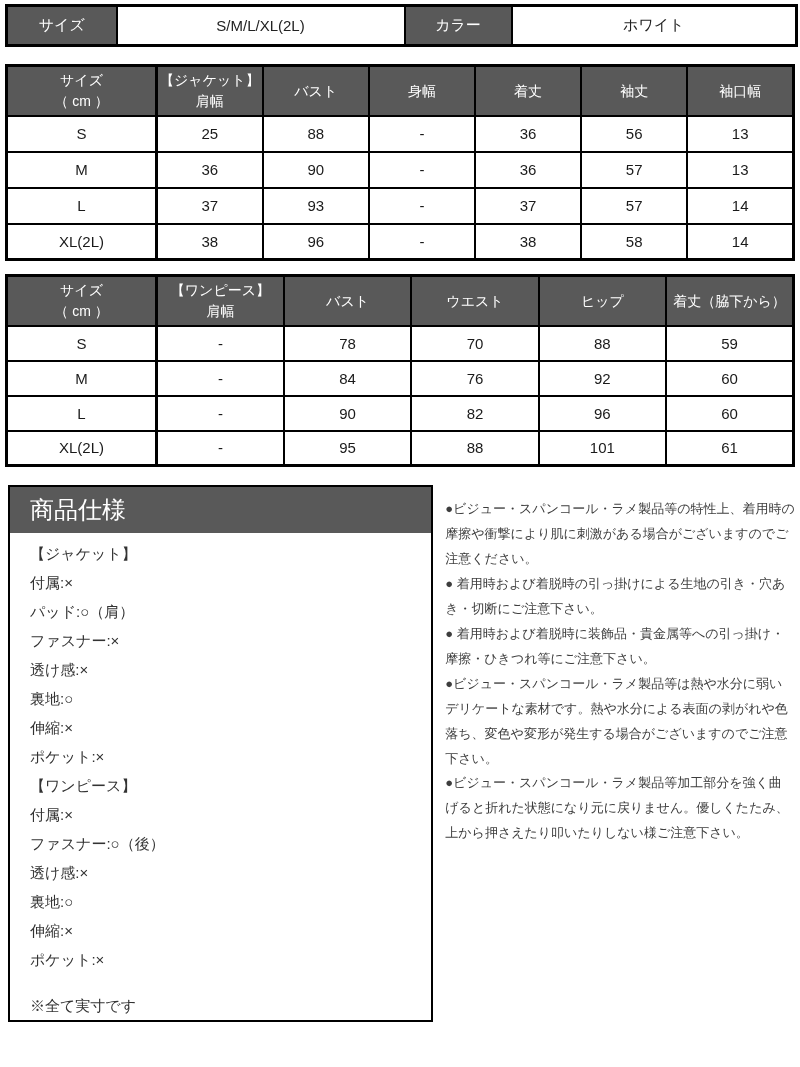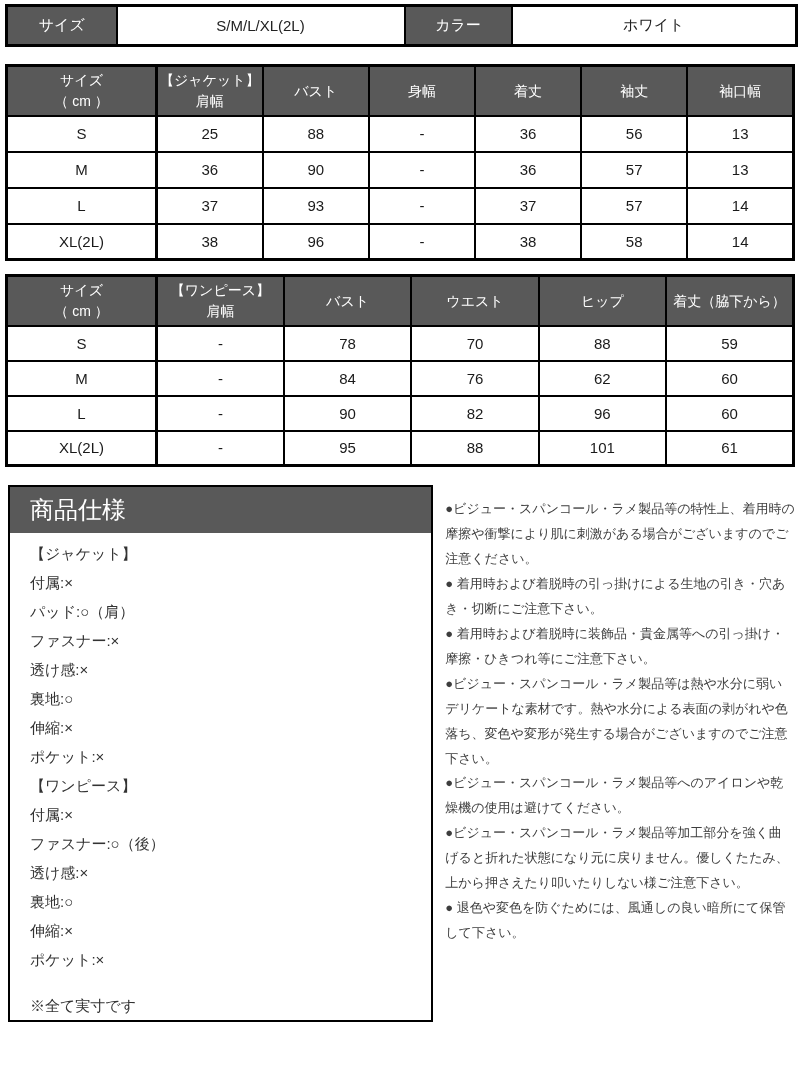--- a/index.html
+++ b/index.html
@@ -175,21 +175,21 @@
         <td>78</td>
         <td>70</td>
         <td>88</td>
         <td>59</td>
       </tr>
       <tr>
         <td>M</td>
         <td>-</td>
         <td>84</td>
         <td>76</td>
-        <td>62</td>
+        <td>92</td>
         <td>60</td>
       </tr>
       <tr>
         <td>L</td>
         <td>-</td>
         <td>90</td>
         <td>82</td>
         <td>96</td>
         <td>60</td>
       </tr>
@@ -226,19 +226,17 @@
         <p>ポケット:×</p>
         <p class="gap">※全て実寸です</p>
       </div>
     </div>
 
     <div class="notes">
       <p>●ビジュー・スパンコール・ラメ製品等の特性上、着用時の摩擦や衝撃により肌に刺激がある場合がございますのでご注意ください。</p>
       <p>● 着用時および着脱時の引っ掛けによる生地の引き・穴あき・切断にご注意下さい。</p>
       <p>● 着用時および着脱時に装飾品・貴金属等への引っ掛け・摩擦・ひきつれ等にご注意下さい。</p>
       <p>●ビジュー・スパンコール・ラメ製品等は熱や水分に弱いデリケートな素材です。熱や水分による表面の剥がれや色落ち、変色や変形が発生する場合がございますのでご注意下さい。</p>
-      <p>●ビジュー・スパンコール・ラメ製品等へのアイロンや乾燥機の使用は避けてください。</p>
       <p>●ビジュー・スパンコール・ラメ製品等加工部分を強く曲げると折れた状態になり元に戻りません。優しくたたみ、上から押さえたり叩いたりしない様ご注意下さい。</p>
-      <p>● 退色や変色を防ぐためには、風通しの良い暗所にて保管して下さい。</p>
     </div>
 
   </div>
 </div>
 
 </body></html>

